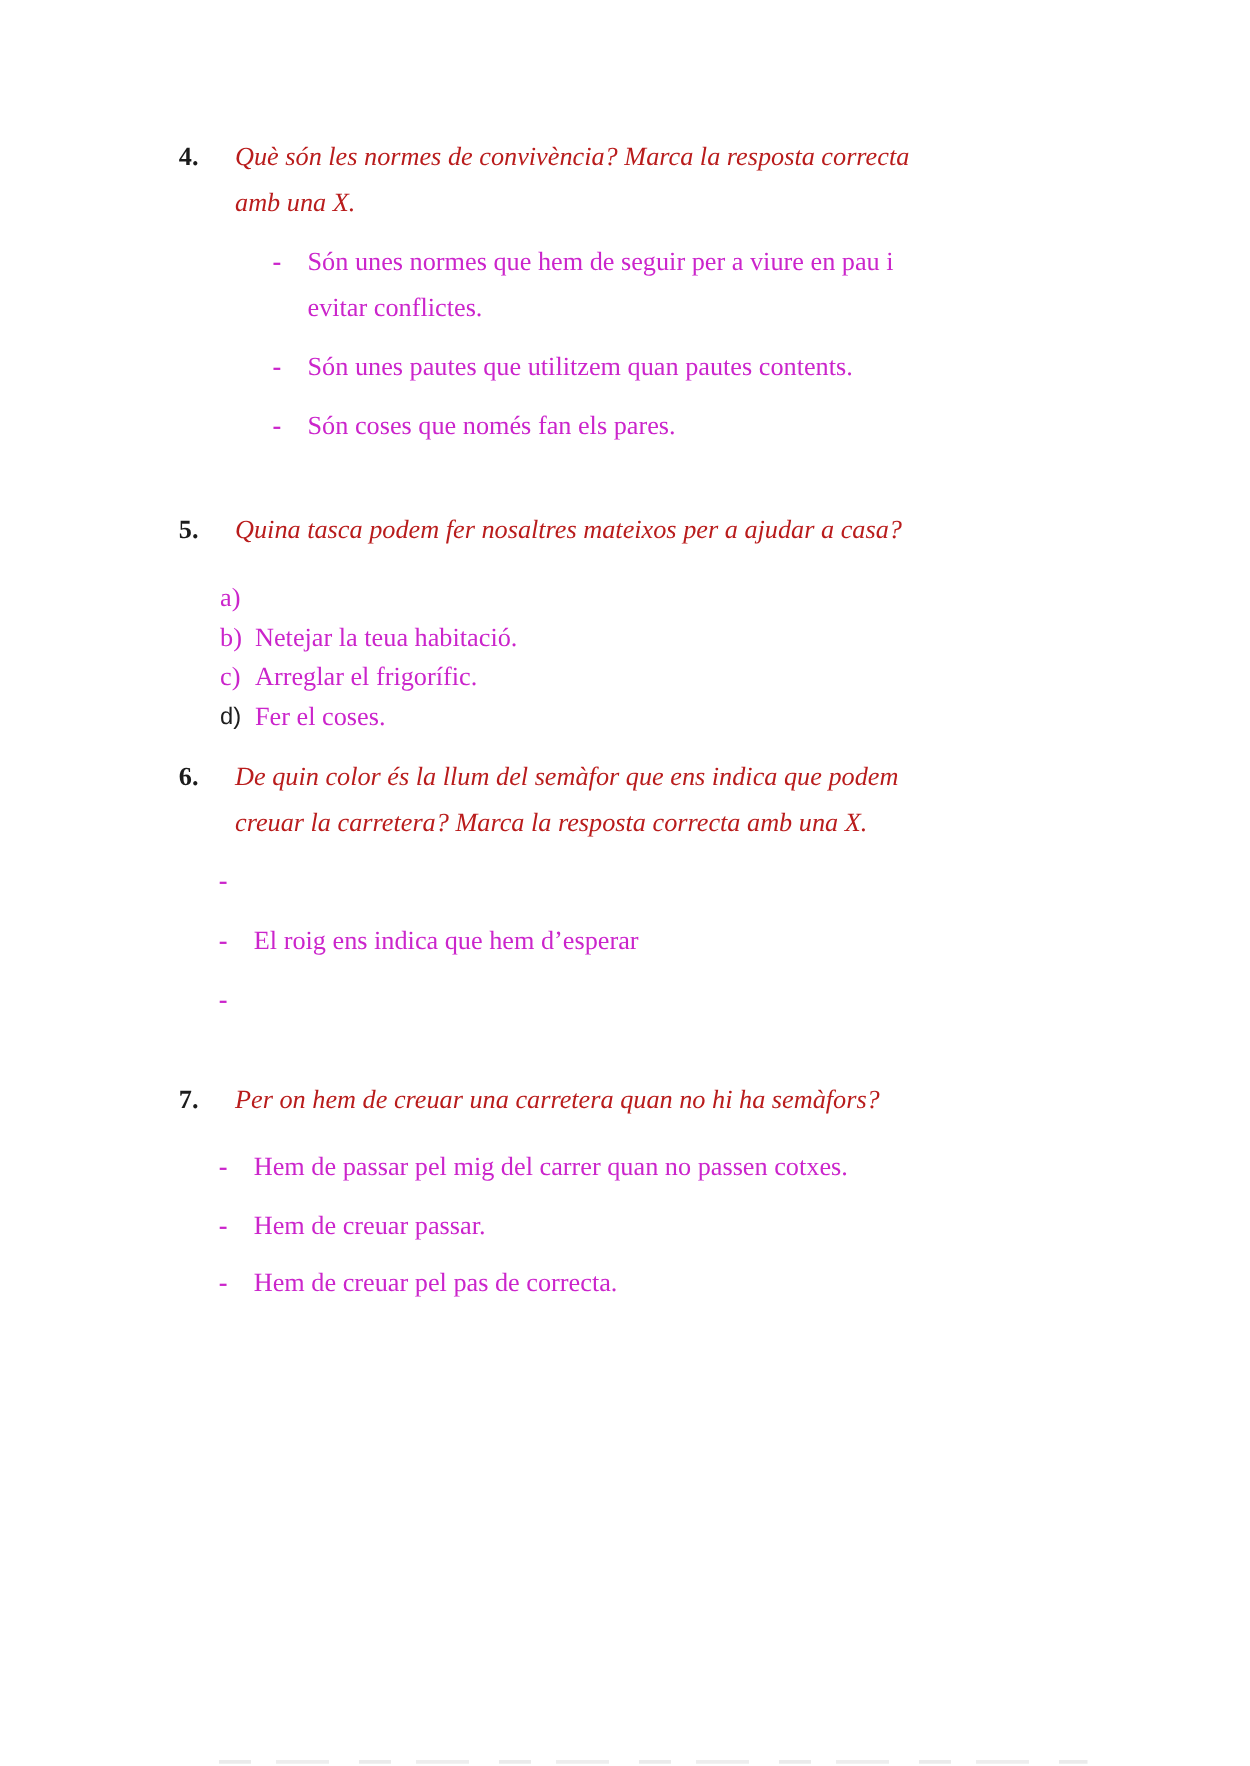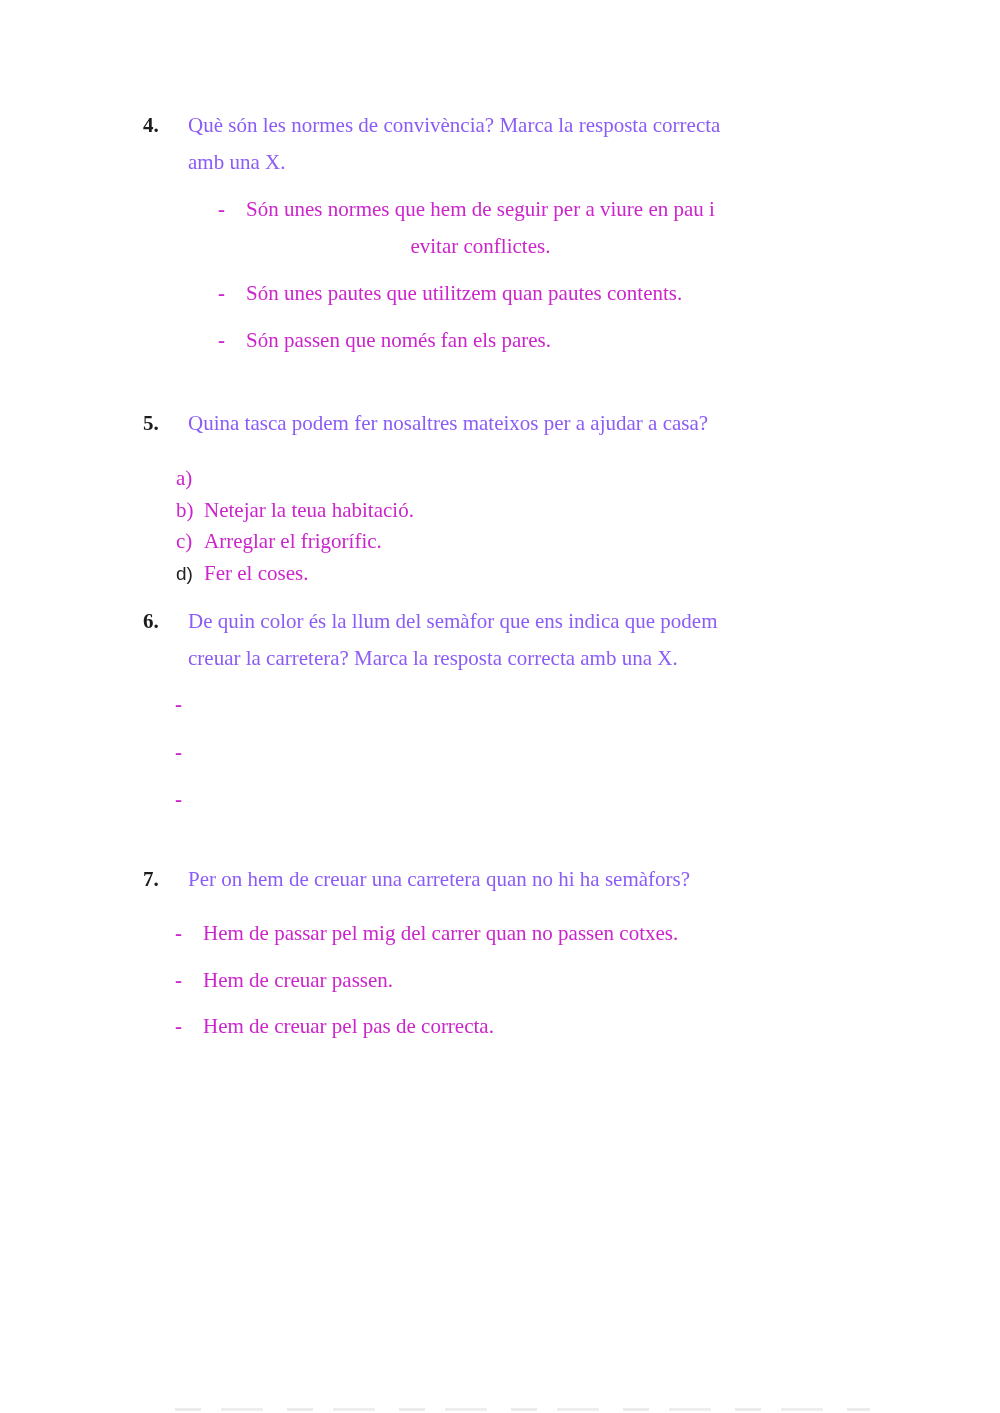--- a/index.html
+++ b/index.html
@@ -30,37 +30,38 @@
   }
   .qnum {
     width: 45px;
     flex-shrink: 0;
     font-weight: 700;
     color: #1c1c1c;
   }
   .qtext {
     white-space: pre-line;
     max-width: 700px;
-    color: #8b5cf6;
+    color: #b91c1c;
+    font-style: italic;
   }
   
   .answers { margin-top: 10px; }
   .answers .answer {
     display: flex;
     align-items: flex-start;
     color: #cb25cb;
   }
   .answers.deep-indent .answer { margin-left: 75px; }
   .answers.shallow-indent .answer { margin-left: 32px; }
   .answer .marker {
     width: 28px;
     flex-shrink: 0;
     font-weight: 700;
   }
-  .answer .atext { white-space: pre-line; text-align: center; }
+  .answer .atext { white-space: pre-line; }
   .answers-q4 .answer { margin-bottom: 10px; }
   .answers-q6 { margin-top: 9px; }
   .answers-q6 .answer { margin-bottom: 10.5px; }
   .answers-q7 { margin-top: 17px; }
   .answers-q7 .answer { margin-bottom: 9.5px; }
   
   .options { margin-top: 21px; }
   .option {
     display: flex;
     align-items: flex-start;
@@ -105,21 +106,21 @@
         <span class="marker">-</span>
         <span class="atext">Són unes normes que hem de seguir per a viure en pau i
 evitar conflictes.</span>
       </div>
       <div class="answer">
         <span class="marker">-</span>
         <span class="atext">Són unes pautes que utilitzem quan pautes contents.</span>
       </div>
       <div class="answer">
         <span class="marker">-</span>
-        <span class="atext">Són passen que només fan els pares.</span>
+        <span class="atext">Són coses que només fan els pares.</span>
       </div>
     </div>
 
     <div class="question q5">
       <div class="qnum">5.</div>
       <div class="qtext">Quina tasca podem fer nosaltres mateixos per a ajudar a casa?</div>
     </div>
     <div class="options">
       <div class="option">
         <span class="letter">a)</span>
@@ -142,38 +143,39 @@
       <div class="qnum">6.</div>
       <div class="qtext">De quin color és la llum del semàfor que ens indica que podem
 creuar la carretera? Marca la resposta correcta amb una X.</div>
     </div>
     <div class="answers answers-q6 shallow-indent">
       <div class="answer">
         <span class="marker">-</span>
       </div>
       <div class="answer">
         <span class="marker">-</span>
+        <span class="atext">El roig ens indica que hem d’esperar</span>
       </div>
       <div class="answer">
         <span class="marker">-</span>
       </div>
     </div>
 
     <div class="question q7">
       <div class="qnum">7.</div>
       <div class="qtext">Per on hem de creuar una carretera quan no hi ha semàfors?</div>
     </div>
     <div class="answers answers-q7 shallow-indent">
       <div class="answer">
         <span class="marker">-</span>
         <span class="atext">Hem de passar pel mig del carrer quan no passen cotxes.</span>
       </div>
       <div class="answer">
         <span class="marker">-</span>
-        <span class="atext">Hem de creuar passen.</span>
+        <span class="atext">Hem de creuar passar.</span>
       </div>
       <div class="answer">
         <span class="marker">-</span>
         <span class="atext">Hem de creuar pel pas de correcta.</span>
       </div>
     </div>
 
   </div>
 
   <div class="bottom-cutoff"></div>

